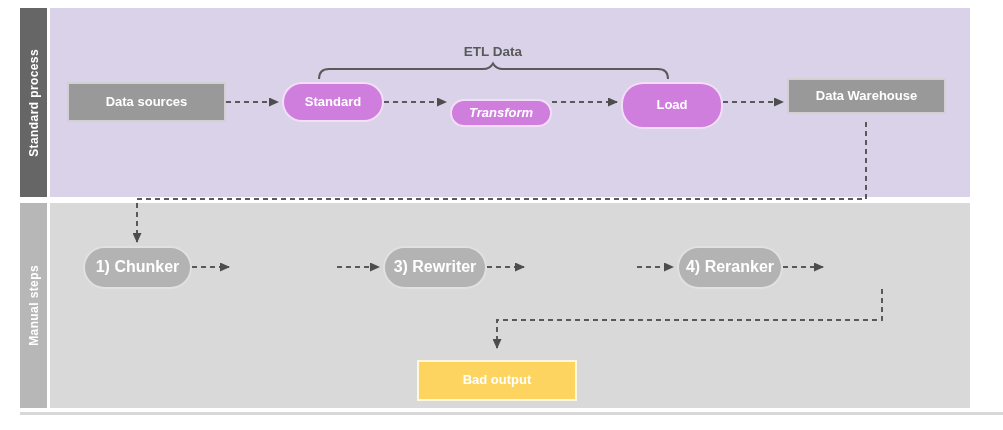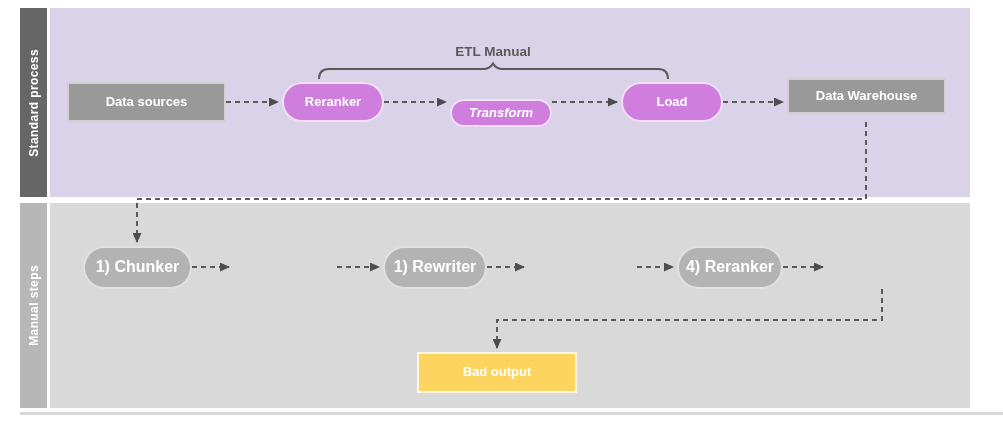--- a/index.html
+++ b/index.html
@@ -65,20 +65,21 @@
   }
   .manual-pill {
     background: var(--manual-pill, #b3b3b3);
     border: 2px solid rgba(255,255,255,0.6);
     border-radius: 23px;
     font-size: 16px;
   }
   .bad-node {
     background: var(--bad-output-fill, #fcd45f);
     border: 2px solid rgba(255,255,255,0.8);
+    margin-top: 8px;
   }
 
   .brace-label {
     position: absolute;
     left: 433px;
     top: 44px;
     width: 120px;
     text-align: center;
     color: var(--connector, #595959);
     font-weight: bold;
@@ -119,30 +120,30 @@
   <div class="lane-bar lane-bar-1">
     <span class="vtext">Standard process</span>
   </div>
   <div class="lane-body lane-body-1"></div>
 
   <div class="lane-bar lane-bar-2">
     <span class="vtext">Manual steps</span>
   </div>
   <div class="lane-body lane-body-2"></div>
 
-  <div class="brace-label">ETL Manual</div>
+  <div class="brace-label">ETL Data</div>
 
   <div class="node rect-node" style="left:67px;  top:82px; width:159px; height:40px;">Data sources</div>
-  <div class="node etl-pill" style="left:282px; top:82px; width:102px; height:40px;">Reranker</div>
+  <div class="node etl-pill" style="left:282px; top:82px; width:102px; height:40px;">Standard</div>
   <div class="node etl-pill" style="left:450px; top:99px; width:102px; height:28px;font-style:italic;">Transform</div>
-  <div class="node etl-pill" style="left:621px; top:82px; width:102px; height:40px;">Load</div>
+  <div class="node etl-pill" style="left:621px; top:82px; width:102px; height:47px;">Load</div>
   <div class="node rect-node" style="left:787px; top:78px; width:159px; height:36px;">Data Warehouse</div>
 
   <div class="node manual-pill" style="left:83px;  top:246px; width:109px; height:43px;">1) Chunker</div>
-  <div class="node manual-pill" style="left:383px; top:246px; width:104px; height:43px;">1) Rewriter</div>
+  <div class="node manual-pill" style="left:383px; top:246px; width:104px; height:43px;">3) Rewriter</div>
   <div class="node manual-pill" style="left:677px; top:246px; width:106px; height:43px;">4) Reranker</div>
   <div class="node bad-node" style="left:417px; top:352px; width:160px; height:41px;">Bad output</div>
 
   <svg class="overlay" width="1003" height="430" viewBox="0 0 1003 430">
     <defs>
       <marker id="arr" markerWidth="10" markerHeight="9" refX="9" refY="4.5" orient="auto" markerUnits="userSpaceOnUse">
         <path d="M0,0 L10,4.5 L0,9 Z" fill="#4d4d4d"></path>
       </marker>
     </defs>
 

